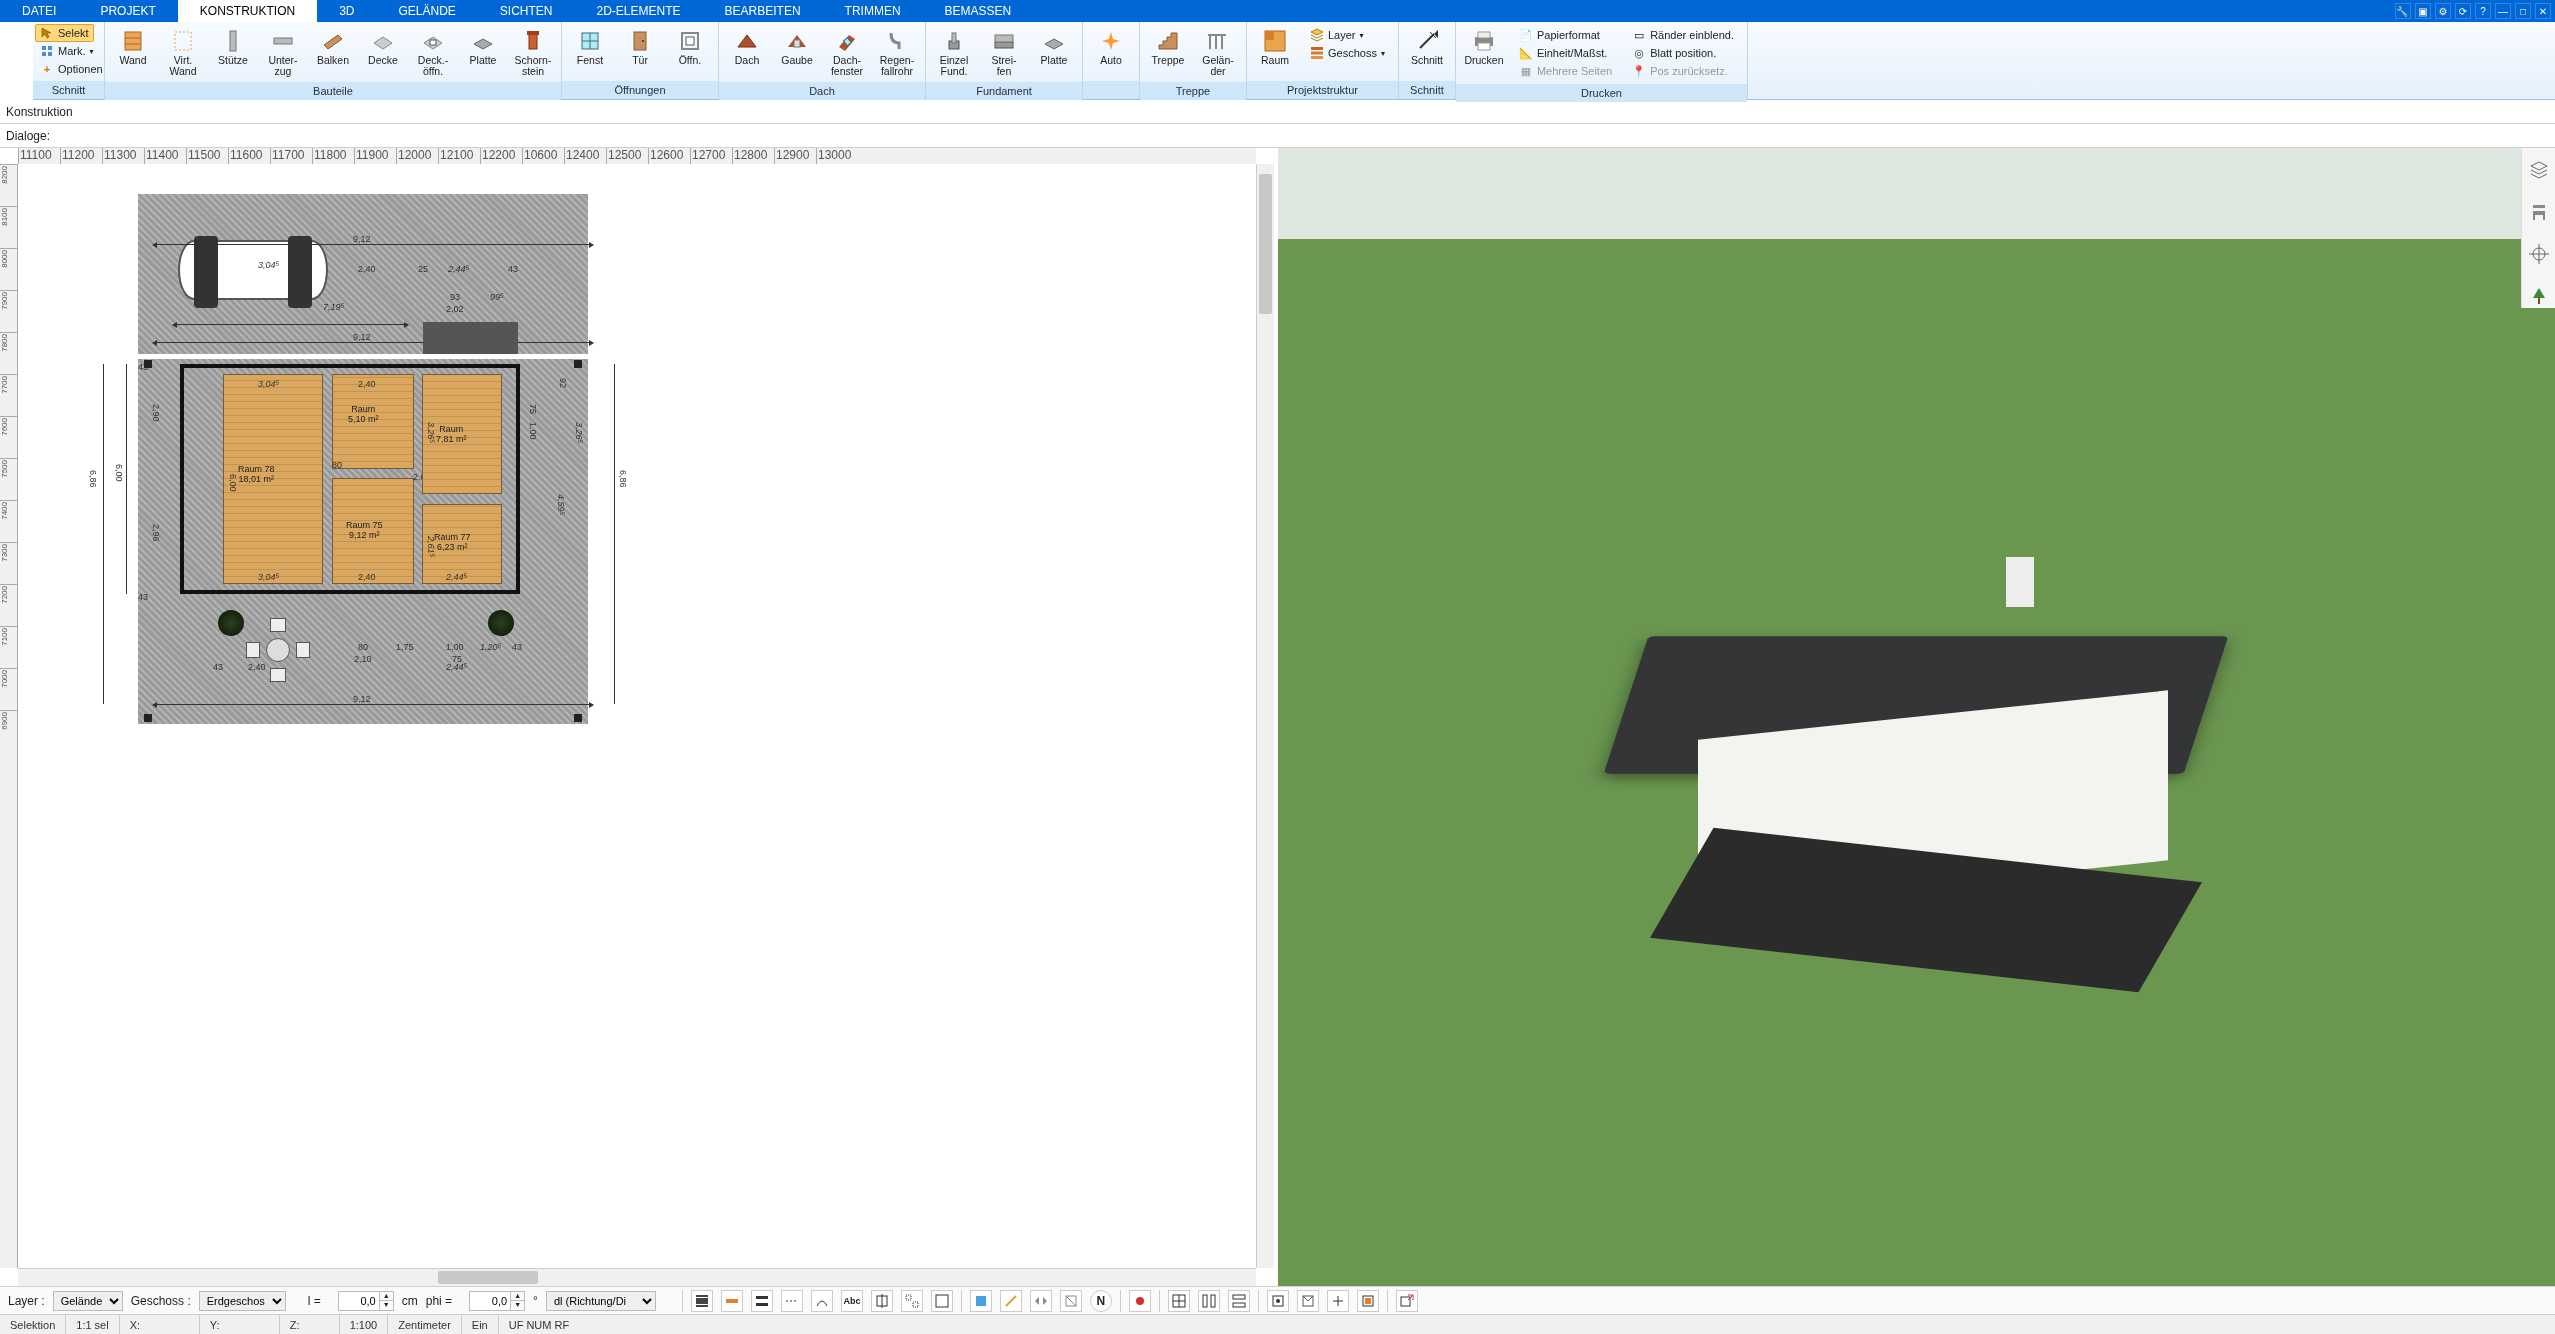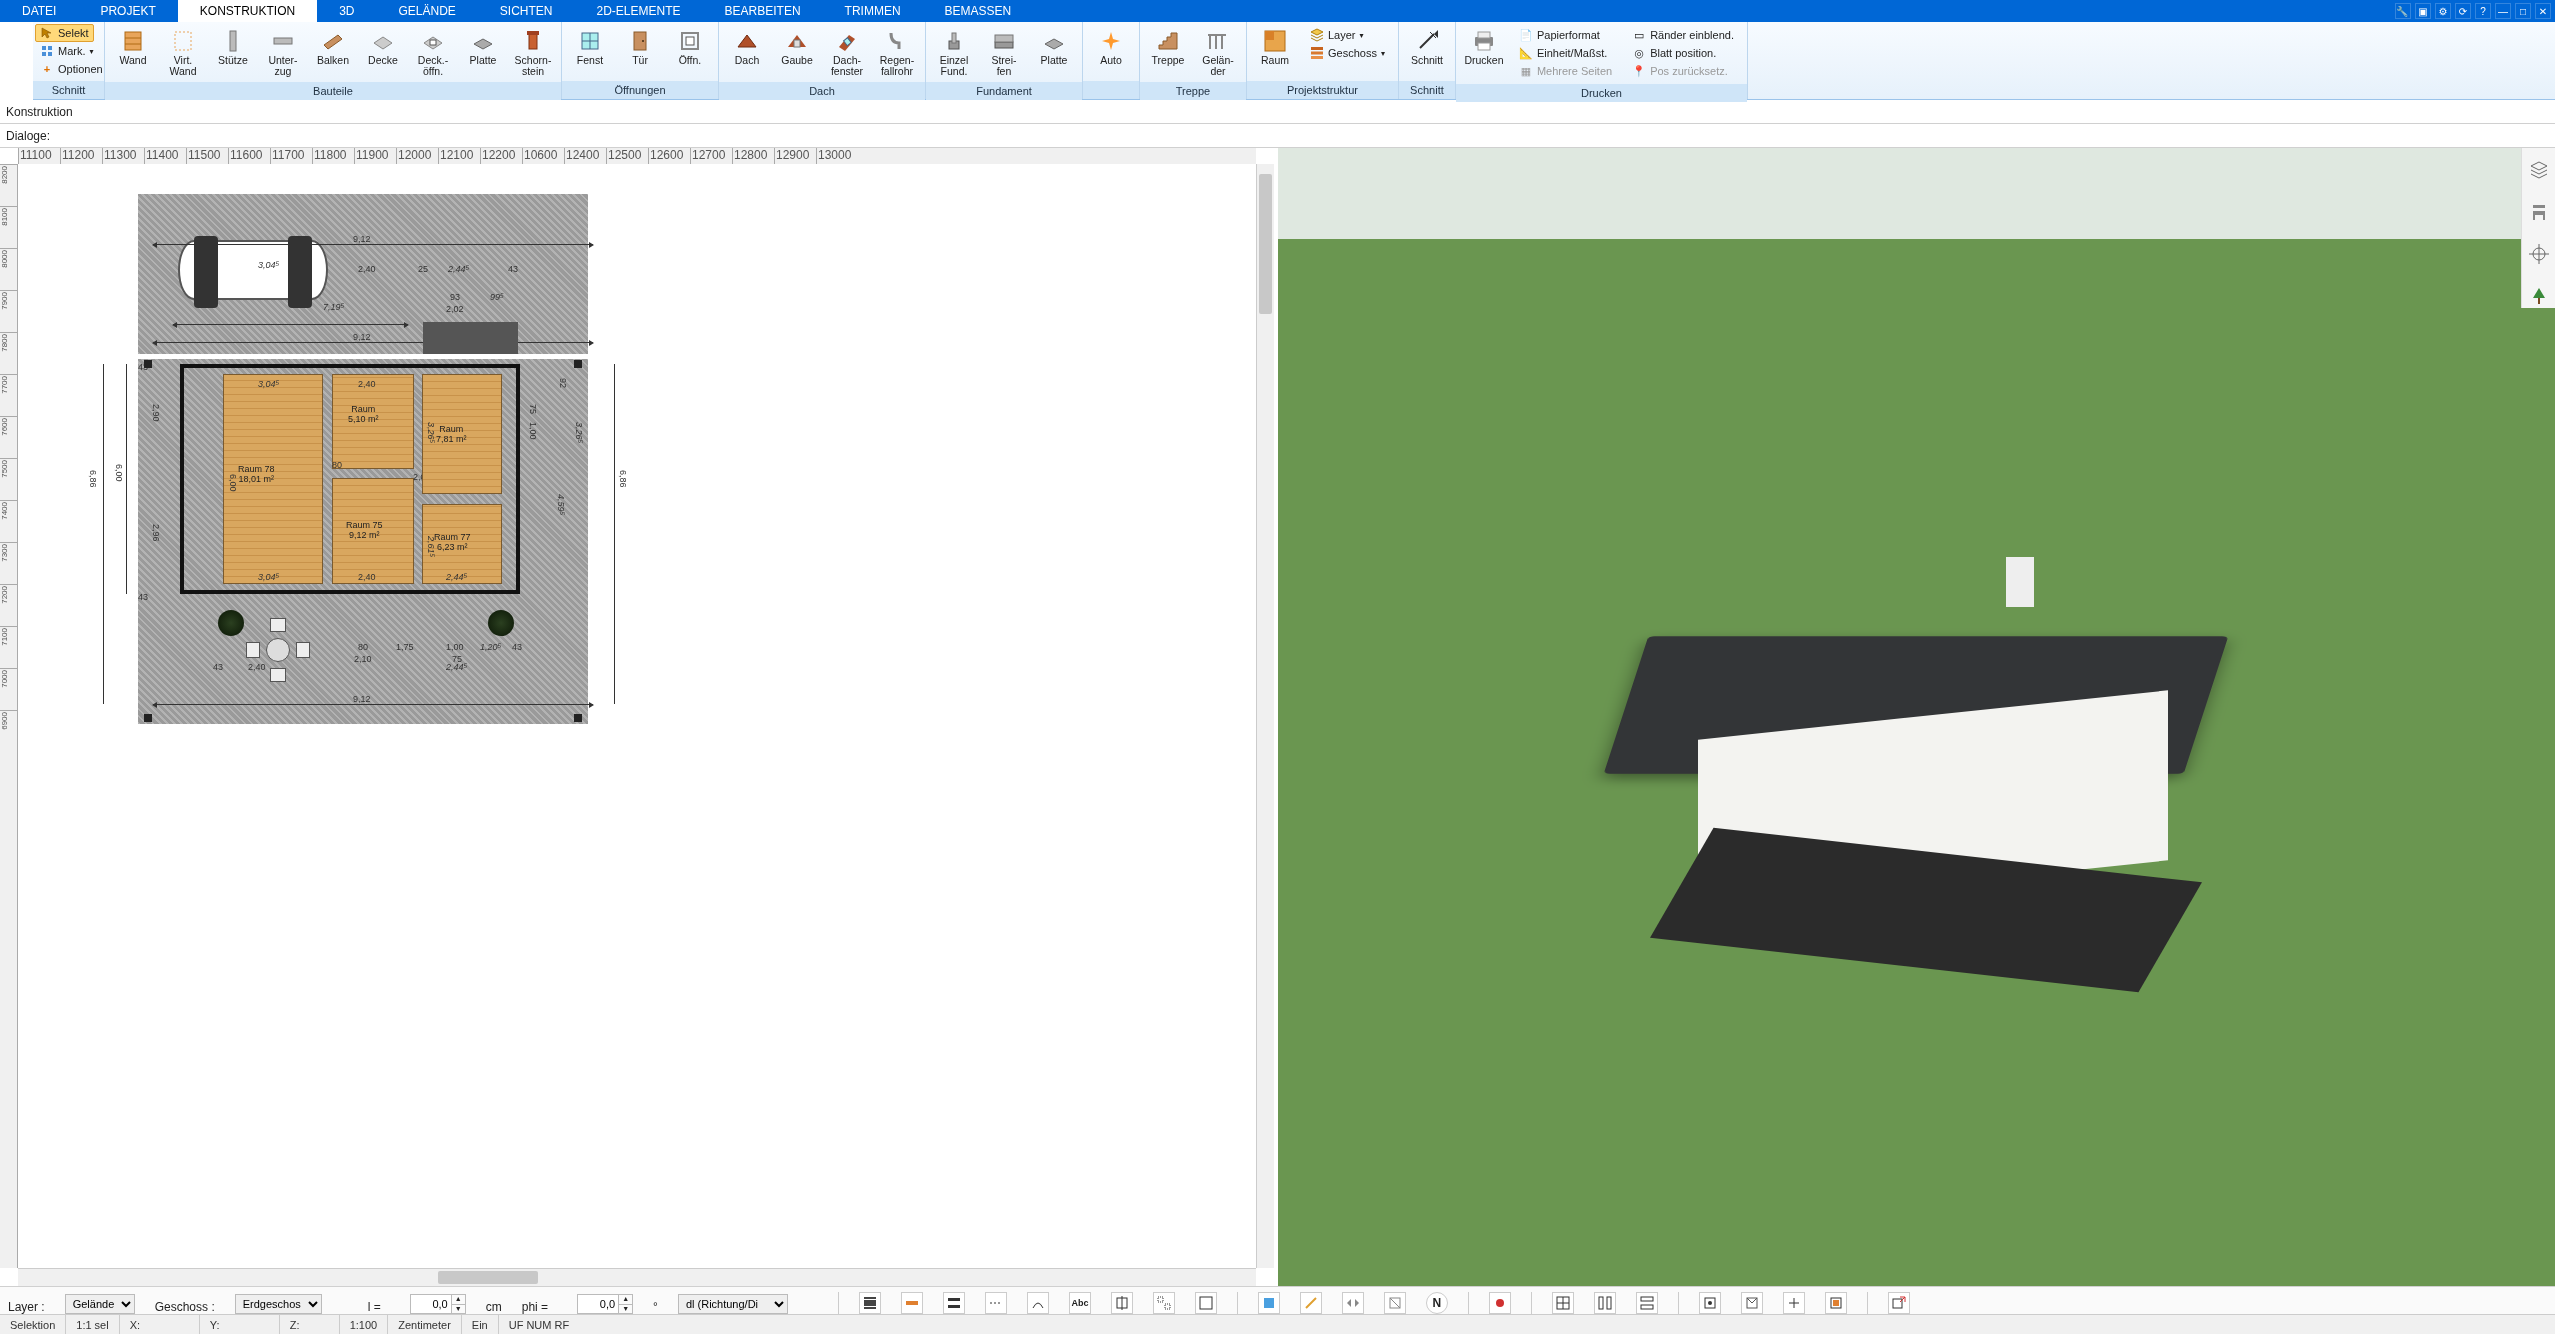--- a/index.html
+++ b/index.html
@@ -75,21 +75,21 @@
 .house { position:absolute; left:50%; top:50%; transform: translate(-50%,-55%); }
 .roof { width:580px; height:240px; background:#333537; transform: skewX(-18deg) rotateX(55deg); border-radius:6px; box-shadow: 0 8px 20px rgba(0,0,0,.4); }
 .wall3d { position:absolute; left:72px; top:130px; width:470px; height:170px; background:#f3f3f0; transform: skewY(-6deg); }
 .chimney { position:absolute; left:380px; top:-28px; width:28px; height:50px; background:#eee; }
 
 
 #toolstrip { position:absolute; top:0; right:0; width:34px; background:#f5f5f5; border-left:1px solid #ddd; display:flex; flex-direction:column; align-items:center; gap:18px; padding-top:10px; }
 #toolstrip .tsbtn { width:24px; height:24px; cursor:pointer; display:flex; align-items:center; justify-content:center; color:#555; }
 
 
-#optbar { position:absolute; bottom:20px; left:0; right:0; height:28px; background:#fafafa; border-top:1px solid #d0d0d0; display:flex; align-items:flex-end; padding:0 8px; gap:20px; font-size:12px; }
+#optbar { position:absolute; bottom:20px; left:0; right:0; height:28px; background:#fafafa; border-top:1px solid #d0d0d0; display:flex; align-items:center; padding:0 8px; gap:8px; font-size:12px; }
 #optbar select, #optbar input { font-size:11px; height:20px; border:1px solid #bbb; padding:0 3px; }
 .numspin { display:inline-flex; align-items:center;padding-left:9px; }
 .numspin input{ width:42px; text-align:right; }
 .numspin .spin{ width:14px; height:20px; border:1px solid #bbb; border-left:none; display:flex; flex-direction:column; }
 .numspin .spin div{ flex:1; font-size:7px; line-height:8px; text-align:center; border-bottom:1px solid #bbb; cursor:pointer;}
 .numspin .spin div:last-child{border-bottom:none;}
 .obtn { width:22px; height:22px; border:1px solid #ccc; background:#fff; display:flex; align-items:center; justify-content:center; cursor:pointer; font-size:12px; }
 .obsep { width:6px; }
 
 

